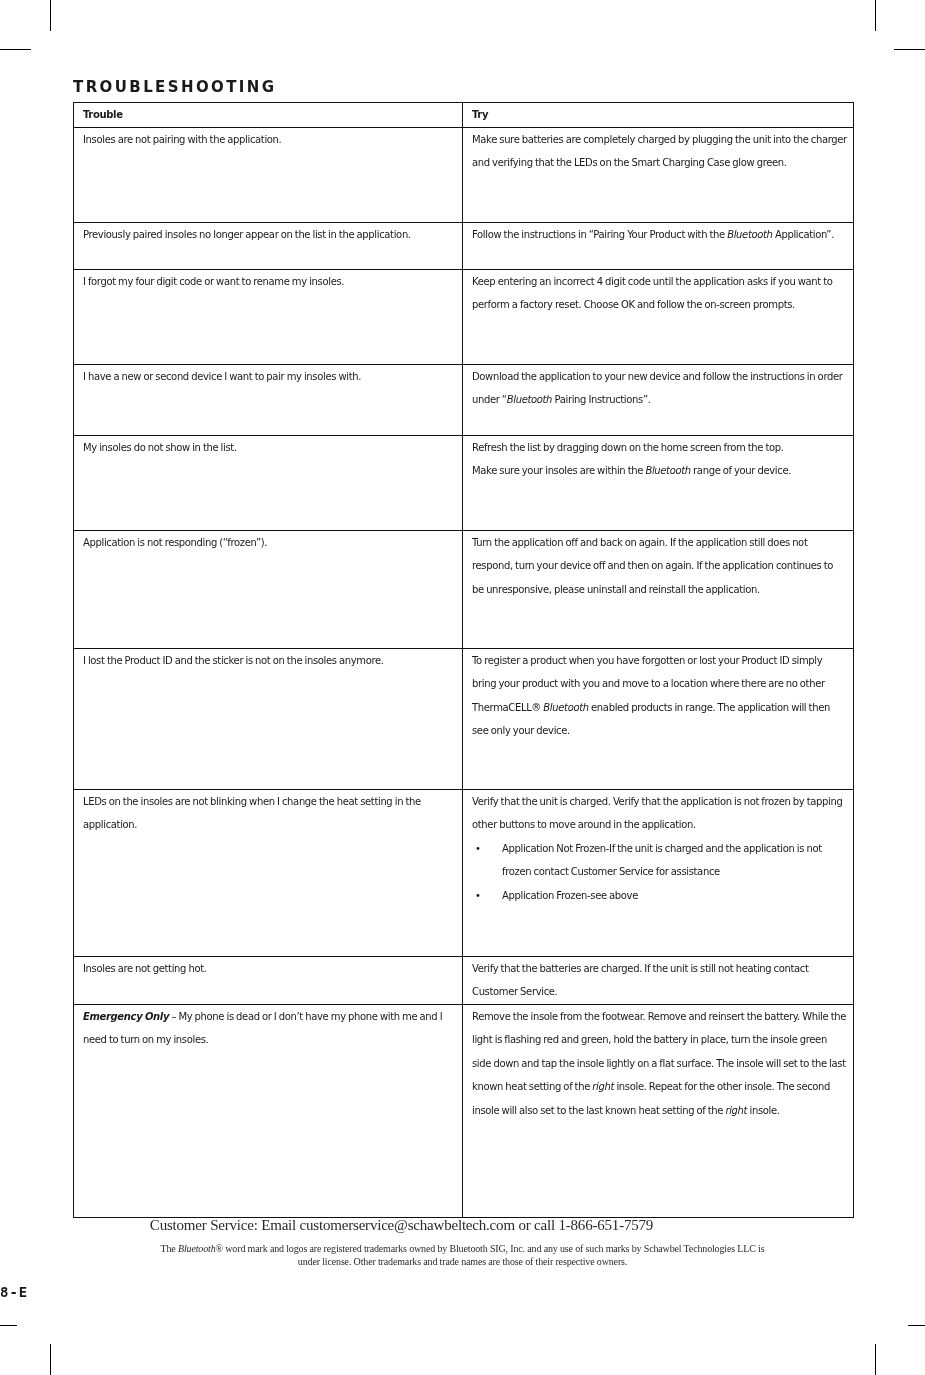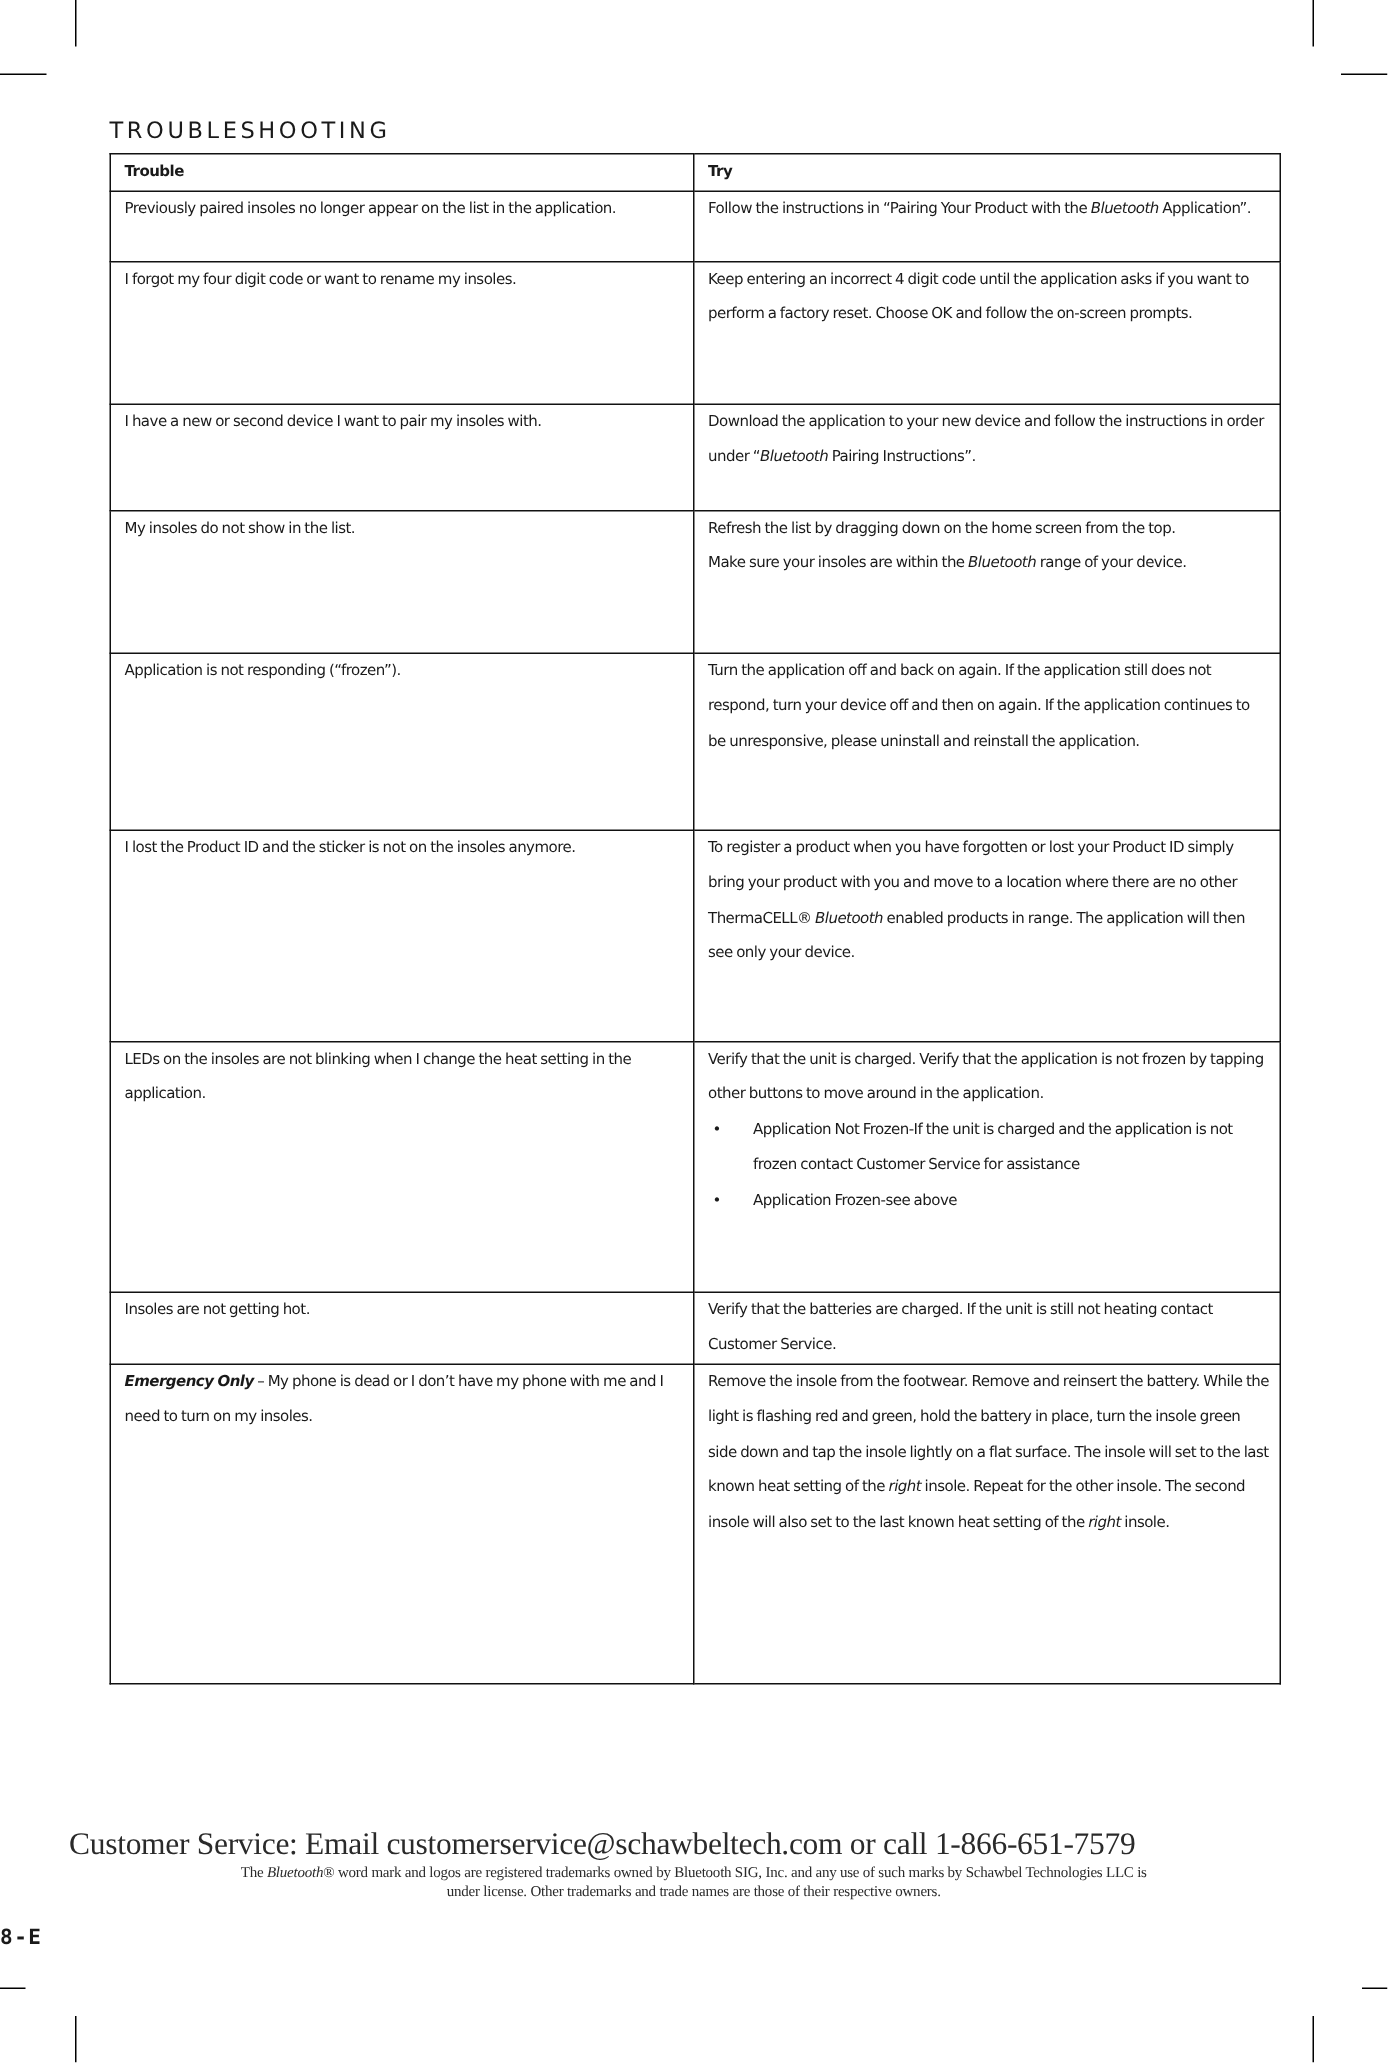--- a/index.html
+++ b/index.html
@@ -1,20 +1,20 @@
 <!DOCTYPE html>
 <html><head>
 <meta charset="utf-8">
 <style>
   html, body { margin: 0; padding: 0; background: #ffffff; }
   body { width: 925px; height: 1375px; position: relative; overflow: hidden; color: #1a1a1a; font-family: "Liberation Sans", sans-serif; }
   .crop { position: absolute; background: #000; }
   .title {
     position: absolute; left: 73px; top: 78px;
-    font-family: "DejaVu Sans", sans-serif; font-weight: normal;
+    font-family: "DejaVu Sans", sans-serif; font-weight: bold;
     font-size: 15px; letter-spacing: 2.4px; color: #1a1a1a;
   }
   table.ts {
     position: absolute; left: 73px; top: 102px; width: 780px;
     border-collapse: collapse; table-layout: fixed;
     font-family: "DejaVu Sans", sans-serif; font-size: 10px; line-height: 23.5px;
   }
   table.ts col.c1 { width: 389px; }
   table.ts col.c2 { width: 391px; }
   table.ts th, table.ts td {
@@ -24,21 +24,21 @@
   }
   table.ts th { font-weight: bold; height: 23px; }
   .it { font-style: italic; }
   .bi { font-style: italic; font-weight: bold; }
   .p { margin: 0; }
   ul.bul { margin: 0; padding: 0; list-style: none; }
   ul.bul li { position: relative; padding-left: 30px; }
   ul.bul li::before { content: "\2022"; position: absolute; left: 3px; top: 0; }
   .cs {
     position: absolute; left: 0; width: 803px; top: 1217px; text-align: center;
-    font-family: "Liberation Serif", serif; font-size: 21px; color: #2a2a2a; letter-spacing: -0.2px;
+    font-family: "Liberation Serif", serif; font-size: 15px; color: #2a2a2a; letter-spacing: -0.2px;
   }
   .legal {
     position: absolute; left: 150px; width: 625px; top: 1243px; text-align: center;
     font-family: "Liberation Serif", serif; font-size: 10px; line-height: 12.5px; color: #2a2a2a; letter-spacing: -0.15px;
   }
   .pageno {
     position: absolute; left: 0; width: 925px; top: 1284px; 
     font-family: "DejaVu Sans Mono", monospace; font-weight: bold; font-size: 14px; letter-spacing: 1px; color: #1a1a1a;
   }
 </style>
@@ -61,20 +61,24 @@
       <col class="c1">
       <col class="c2">
     </colgroup>
   <thead>
     <tr>
       <th>Trouble</th>
       <th>Try</th>
     </tr>
   </thead>
   <tbody>
+    <tr style="height:95px;">
+      <td>Insoles are not pairing with the application.</td>
+      <td>Make sure batteries are completely charged by plugging the unit into the charger and verifying that the LEDs on the Smart Charging Case glow green.</td>
+    </tr>
     <tr style="height:47px;">
       <td>Previously paired insoles no longer appear on the list in the application.</td>
       <td><span>Follow the instructions in “Pairing Your Product with the </span><span class="it">Bluetooth</span><span> Application”.</span></td>
     </tr>
     <tr style="height:95px;">
       <td>I forgot my four digit code or want to rename my insoles.</td>
       <td>Keep entering an incorrect 4 digit code until the application asks if you want to perform a factory reset.  Choose OK and follow the on-screen prompts.</td>
     </tr>
     <tr style="height:71px;">
       <td>I have a new or second device I want to pair my insoles with.</td>

